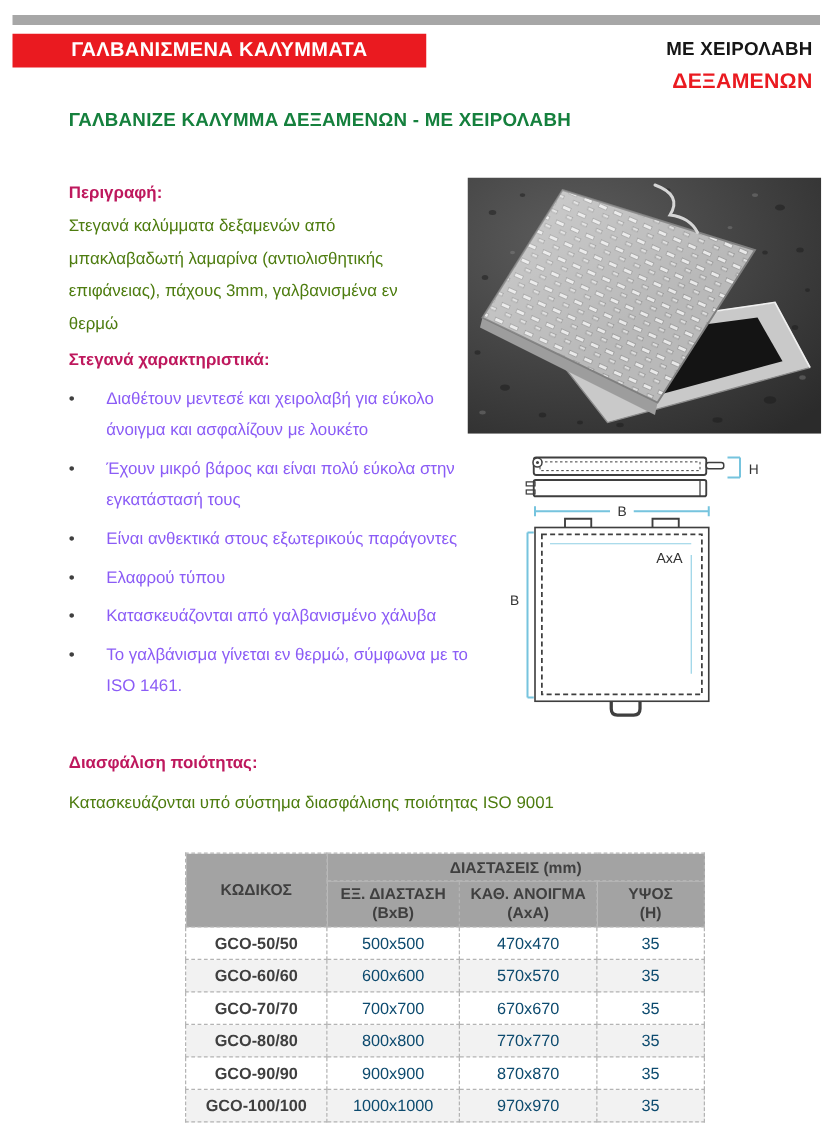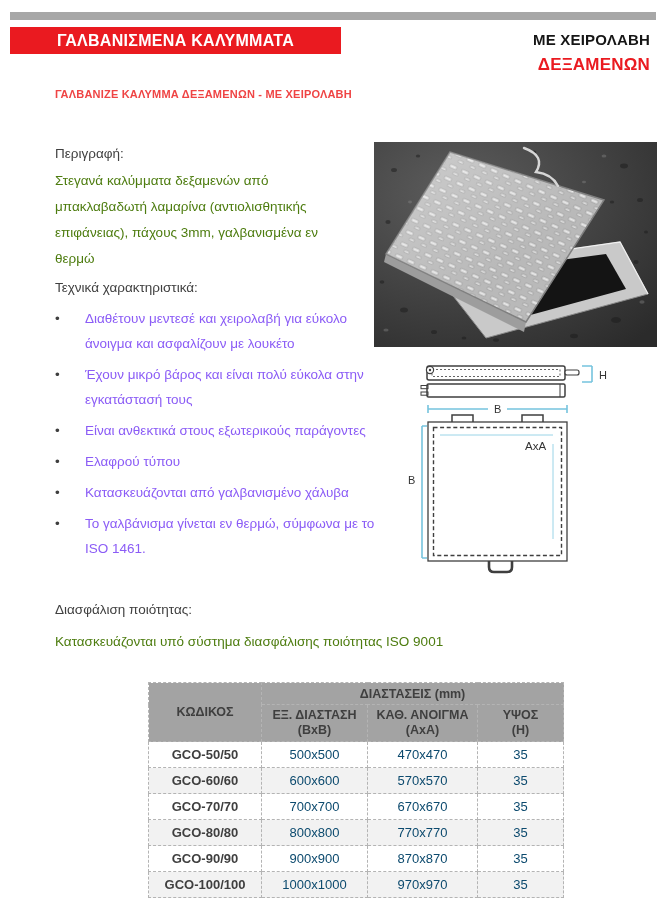--- a/index.html
+++ b/index.html
@@ -8,24 +8,24 @@
   .abs{position:absolute;}
 
   
   #top-bar{left:10px;top:12px;width:646px;height:8px;background:#A7A7A7;}
   #banner{left:10px;top:27px;width:331px;height:27px;background:#EA1A20;color:#ffffff;
           font-weight:bold;font-size:16px;display:flex;align-items:center;justify-content:center;
           letter-spacing:.3px;white-space:nowrap;}
   #hdr-right{right:16px;top:31px;text-align:right;}
   #hdr-right .l1{font-weight:bold;font-size:15px;color:#161616;letter-spacing:.2px;}
   #hdr-right .l2{font-weight:bold;font-size:17px;color:#EA1A20;margin-top:7px;letter-spacing:.2px;}
-  #page-title{left:55px;top:88px;font-weight:bold;font-size:11px;color:#ef4444;letter-spacing:.2px;white-space:nowrap;}
-
-  
-  .h2{font-weight:normal;font-size:13.5px;color:#404040;}
+  #page-title{left:55px;top:88px;font-weight:bold;font-size:15px;color:#15803d;letter-spacing:.2px;white-space:nowrap;}
+
+  
+  .h2{font-weight:bold;font-size:13.5px;color:#be185d;}
   .body-text{font-size:13.5px;color:#4d7c0f;line-height:26px;}
   #desc-heading{left:55px;top:146px;}
   #desc-body{left:55px;top:168px;width:290px;}
   #tech-heading{left:55px;top:280px;}
   #bullet-list{left:55px;top:306px;width:330px;}
   .bullet{display:flex;margin-bottom:6px;}
   .bullet .dot{flex:0 0 30px;color:#3f3f3f;font-size:13.5px;line-height:25px;}
   .bullet .txt{font-size:13.5px;color:#8b5cf6;line-height:25px;width:292px;}
   #quality-heading{left:55px;top:602px;}
   #quality-body{left:55px;top:630px;width:560px;line-height:24px;}
@@ -60,21 +60,21 @@
 
   <div class="abs" id="banner">
     <span>ΓΑΛΒΑΝΙΣΜΕΝΑ ΚΑΛΥΜΜΑΤΑ</span>
   </div>
 
   <div class="abs" id="page-title">ΓΑΛΒΑΝΙΖΕ ΚΑΛΥΜΜΑ ΔΕΞΑΜΕΝΩΝ - ΜΕ ΧΕΙΡΟΛΑΒΗ</div>
 
   <div class="abs h2" id="desc-heading">Περιγραφή:</div>
   <div class="abs body-text" id="desc-body">Στεγανά καλύμματα δεξαμενών από μπακλαβαδωτή λαμαρίνα (αντιολισθητικής επιφάνειας), πάχους 3mm, γαλβανισμένα εν θερμώ</div>
 
-  <div class="abs h2" id="tech-heading">Τεχνικά χαρακτηριστικά:</div>
+  <div class="abs h2" id="tech-heading">Στεγανά χαρακτηριστικά:</div>
 
   <div class="abs" id="bullet-list">
 
       <div class="bullet">
         <span class="dot">•</span>
         <span class="txt">Διαθέτουν μεντεσέ και χειρολαβή για εύκολο άνοιγμα και ασφαλίζουν με λουκέτο</span>
       </div>
 
       <div class="bullet">
         <span class="dot">•</span>

